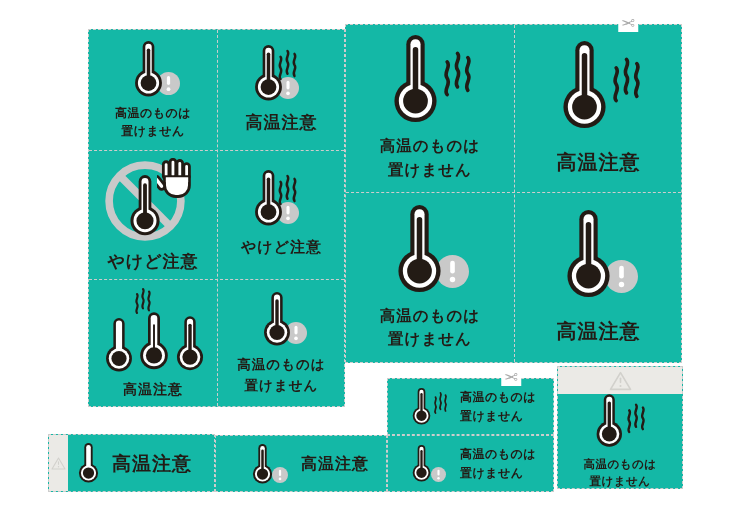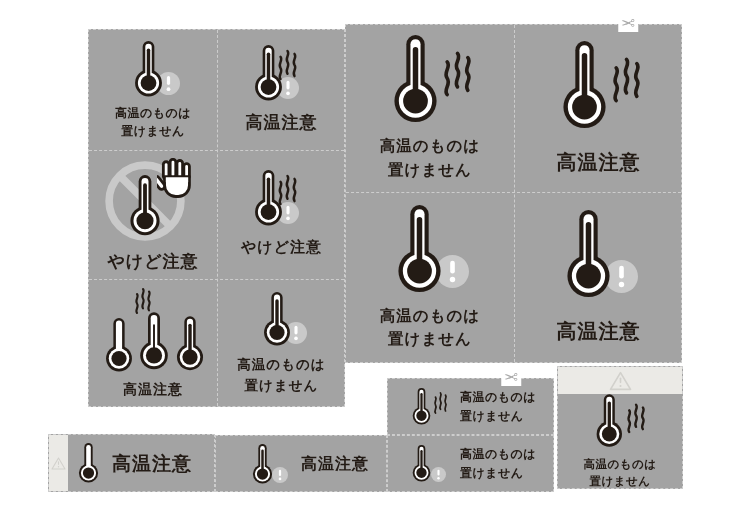--- a/index.html
+++ b/index.html
@@ -1,20 +1,20 @@
 <!DOCTYPE html>
 <html><head>
 <meta charset="utf-8">
 <style>
   html,body{margin:0;padding:0;}
   body{
     width:729px;height:516px;position:relative;background:#ffffff;
     font-family:"DejaVu Sans","Liberation Sans",sans-serif;overflow:hidden;
   }
-  .card{position:absolute;border:1px dashed #cdcdcd;box-sizing:border-box;background:#a3a3a3;}
+  .card{position:absolute;border:1px dashed #cdcdcd;box-sizing:border-box;background:#14b8a6;}
   .gridline{position:absolute;pointer-events:none;}
   .vline{border-left:1px dashed #cdcdcd;width:0;top:0;bottom:0;}
   .hline{border-top:1px dashed #cdcdcd;height:0;left:0;right:0;}
   .cell{position:absolute;display:flex;flex-direction:column;align-items:center;justify-content:center;box-sizing:border-box;}
   .lbl{font-weight:700;color:#231b15;text-align:center;line-height:1.5;letter-spacing:1px;white-space:nowrap;}
   .lbl span{display:block;}
   .fs12{font-size:12px;}
   .fs135{font-size:13.5px;}
   .fs14{font-size:14px;}
   .fs15{font-size:15px;}

